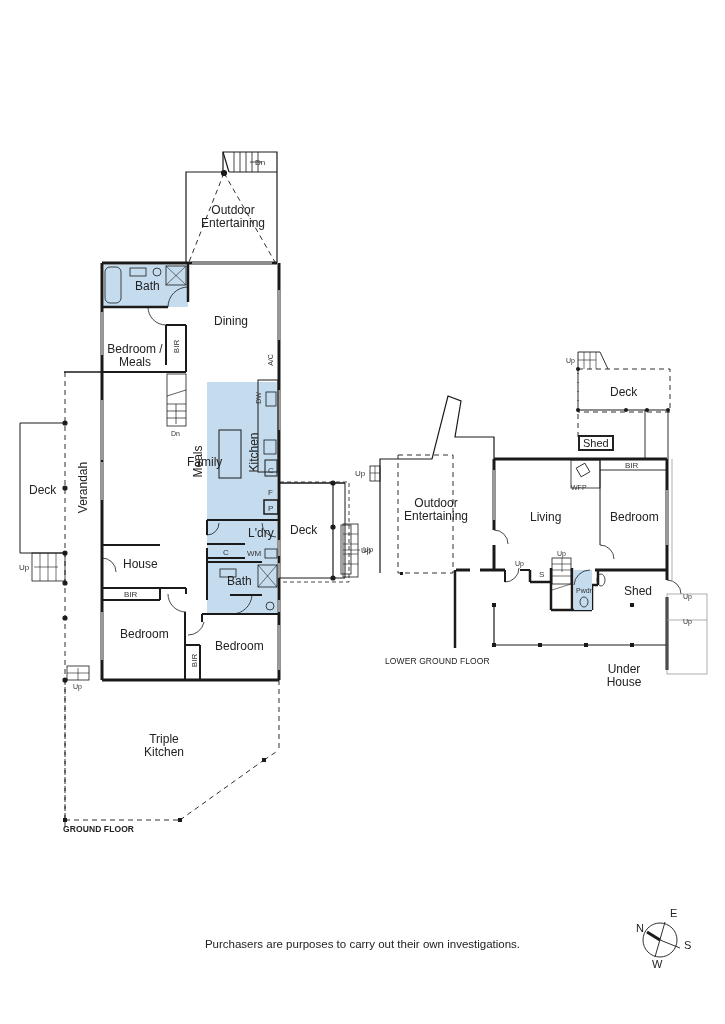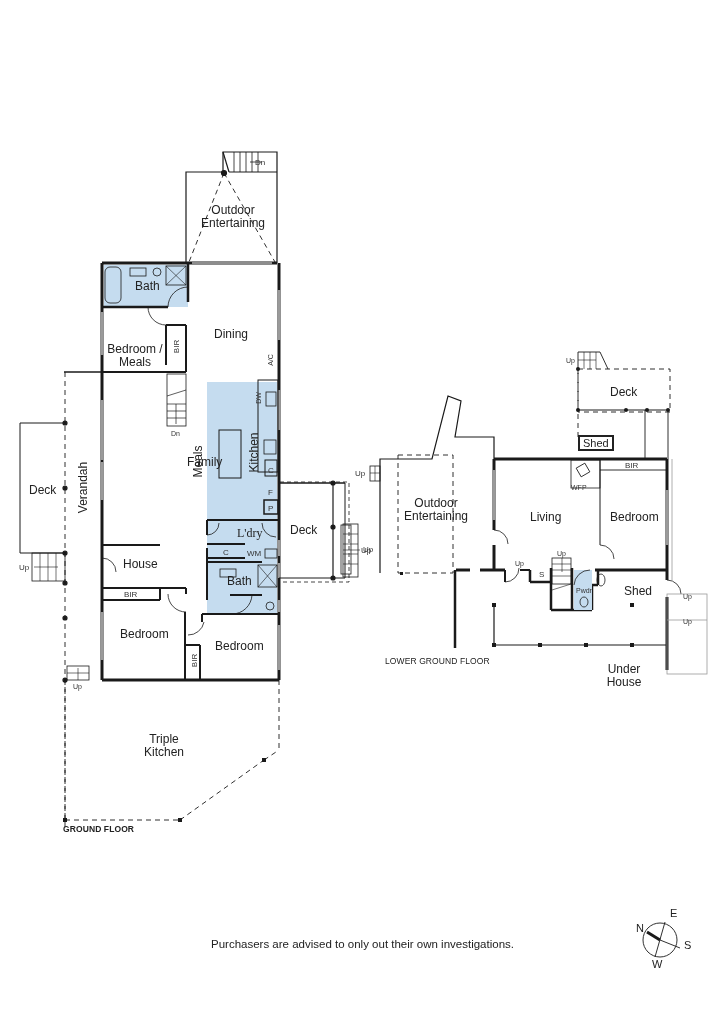--- a/index.html
+++ b/index.html
@@ -286,38 +286,38 @@
     <line x1="665" y1="922" x2="655" y2="957" stroke-width="0.9"></line>
   </g>
 </svg>
 
 <div class="lbl sm" style="left:255px;top:158px;">Dn</div>
 <div class="lbl" style="left:198px;top:204px;width:70px;">
   <div>Outdoor</div>
   <div>Entertaining</div>
 </div>
 <div class="lbl" style="left:135px;top:280px;">Bath</div>
-<div class="lbl" style="left:214px;top:315px;margin-top:13px;">Dining</div>
+<div class="lbl" style="left:214px;top:315px;">Dining</div>
 <div class="lbl" style="left:106px;top:343px;width:58px;">
   <div>Bedroom /</div>
   <div>Meals</div>
 </div>
 <div class="lbl sm vert" style="left:170px;top:342px;">BIR</div>
 <div class="lbl xs vert" style="left:265px;top:356px;">A/C</div>
 <div class="lbl xs vert" style="left:253px;top:394px;">DW</div>
 <div class="lbl xs" style="left:171px;top:430px;">Dn</div>
 <div class="lbl" style="left:144px;top:456px;margin-left:43px;">Family</div>
 <div class="lbl vert" style="left:182px;top:455px;">Meals</div>
 <div class="lbl vert" style="left:234px;top:446px;">Kitchen</div>
 <div class="lbl sm" style="left:268px;top:466px;">C</div>
 <div class="lbl sm" style="left:268px;top:488px;">F</div>
 <div class="lbl sm" style="left:268px;top:504px;">P</div>
 <div class="lbl vert" style="left:58px;top:481px;">Verandah</div>
 <div class="lbl" style="left:29px;top:484px;">Deck</div>
-<div class="lbl" style="left:237px;top:527px;font-family:Liberation Serif, serif;">L'dry</div>
+<div class="lbl" style="left:248px;top:527px;">L'dry</div>
 <div class="lbl" style="left:290px;top:524px;">Deck</div>
 <div class="lbl sm" style="left:361px;top:546px;">Up</div>
 <div class="lbl sm" style="left:223px;top:548px;">C</div>
 <div class="lbl sm" style="left:247px;top:549px;">WM</div>
 <div class="lbl" style="left:123px;top:558px;">House</div>
 <div class="lbl sm" style="left:19px;top:563px;">Up</div>
 <div class="lbl" style="left:227px;top:575px;">Bath</div>
 <div class="lbl sm" style="left:124px;top:590px;">BIR</div>
 <div class="lbl" style="left:120px;top:628px;">Bedroom</div>
 <div class="lbl" style="left:215px;top:640px;">Bedroom</div>
@@ -356,14 +356,14 @@
 </div>
 
 <div>
   <span class="compass-l" style="left:636px;top:922px;">N</span>
   <span class="compass-l" style="left:670px;top:907px;">E</span>
   <span class="compass-l" style="left:684px;top:939px;">S</span>
   <span class="compass-l" style="left:652px;top:958px;">W</span>
 </div>
 
 <div class="disclaimer">
-  <div>Purchasers are advised to only out their own investigations.</div>
+  <div>Purchasers are purposes to carry out their own investigations.</div>
 </div>
 
 </body></html>

